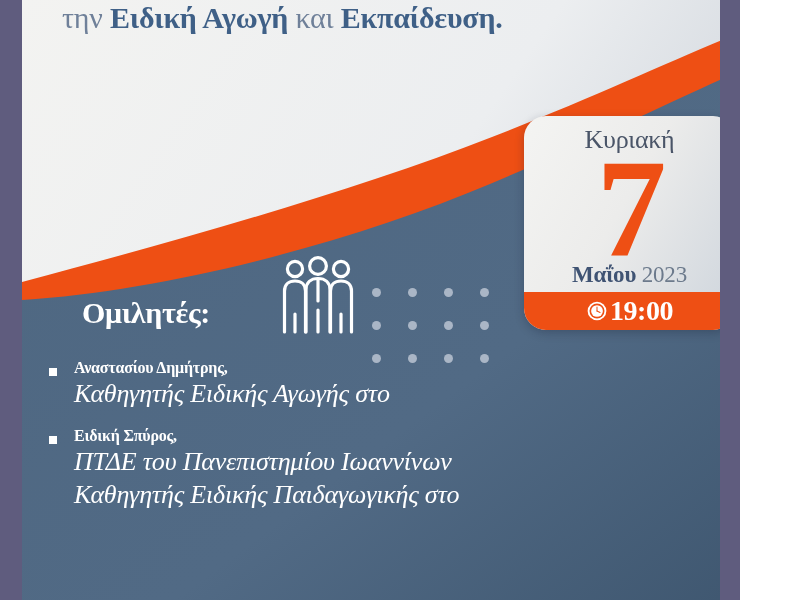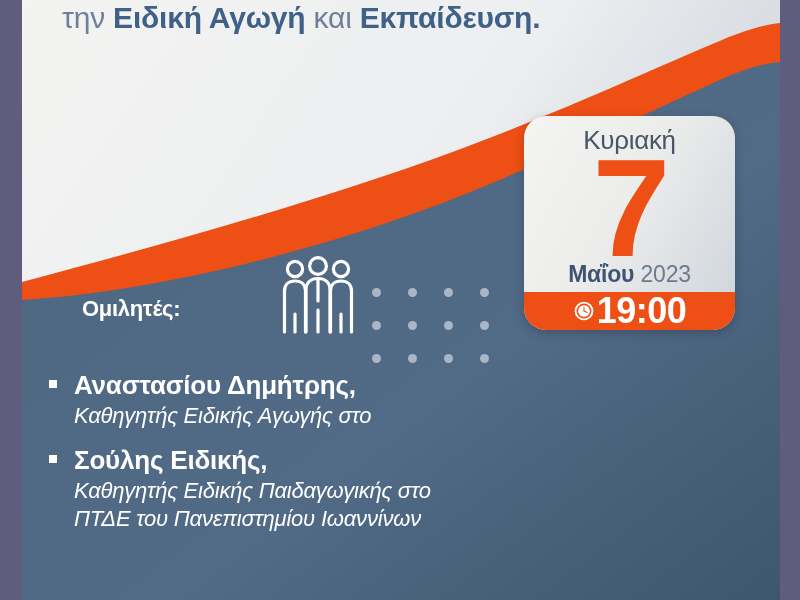--- a/index.html
+++ b/index.html
@@ -2,24 +2,24 @@
 <html><head>
 <meta charset="utf-8">
 <style>
   html, body {
     margin: 0;
     padding: 0;
     background: #ffffff;
   }
   .poster {
     position: relative;
-    width: 800px;
+    width: 740px;
     height: 600px;
     overflow: hidden;
-    font-family: Liberation Sans, sans-serif;
+    font-family: Liberation Serif, serif;
     background: #737373;
   }
 
   
   .border-left,
   .border-right {
     position: absolute;
     top: 0;
     bottom: 0;
     background: #5f5c7e;
@@ -69,21 +69,21 @@
     color: #6f8099;
   }
   .hl-line { display: block; white-space: nowrap; }
 
   
   .speakers-head {
     position: absolute;
     left: 60px;
     top: 296px;
     z-index: 15;
-    font-size: 22px;
+    font-size: 30px;
     font-weight: bold;
     color: #ffffff;
     letter-spacing: -0.3px;
   }
 
   
   .people-icon {
     position: absolute;
     left: 256px;
     top: 256px;
@@ -127,29 +127,28 @@
   .speaker .bullet {
     position: absolute;
     left: 7px;
     top: 10px;
     width: 8px;
     height: 8px;
     background: #ffffff;
   }
   .speaker .name {
     display: block;
-    font-size: 26px;
+    font-size: 16px;
     font-weight: bold;
     line-height: 1.22;
     letter-spacing: -0.2px;
-    margin-top: 12px;
   }
   .speaker .affil {
     display: block;
-    font-size: 22px;
+    font-size: 26px;
     font-style: italic;
     line-height: 1.26;
     letter-spacing: -0.2px;
   }
 
   
   .date-card {
     position: absolute;
     left: 502px;
     top: 116px;
@@ -208,21 +207,21 @@
     align-items: center;
     justify-content: center;
     gap: 2px;
   }
   .clock-icon {
     width: 22px;
     height: 22px;
     flex: 0 0 auto;
   }
   .date-time {
-    font-size: 36px;
+    font-size: 28px;
     font-weight: bold;
     color: #ffffff;
     letter-spacing: -0.5px;
     line-height: 1;
   }
 </style>
 </head>
 <body>
 
 <div class="poster">
@@ -296,23 +295,23 @@
     </div>
 
     <div class="speaker-list">
       <div class="speaker">
         <span class="bullet"></span>
         <span class="name">Αναστασίου Δημήτρης,</span>
         <span class="affil">Καθηγητής Ειδικής Αγωγής στο</span>
       </div>
       <div class="speaker">
         <span class="bullet"></span>
-        <span class="name">Σούλης Ειδικής,</span>
+        <span class="name">Ειδική Σπύρος,</span>
+        <span class="affil">ΠΤΔΕ του Πανεπιστημίου Ιωαννίνων</span>
         <span class="affil">Καθηγητής Ειδικής Παιδαγωγικής στο</span>
-        <span class="affil">ΠΤΔΕ του Πανεπιστημίου Ιωαννίνων</span>
       </div>
     </div>
 
     <div class="date-card">
       <div class="date-weekday">Κυριακή</div>
       <div class="date-day">7</div>
       <div class="date-month">
         <span class="m">Μαΐου</span>
         <span>2023</span>
       </div>

